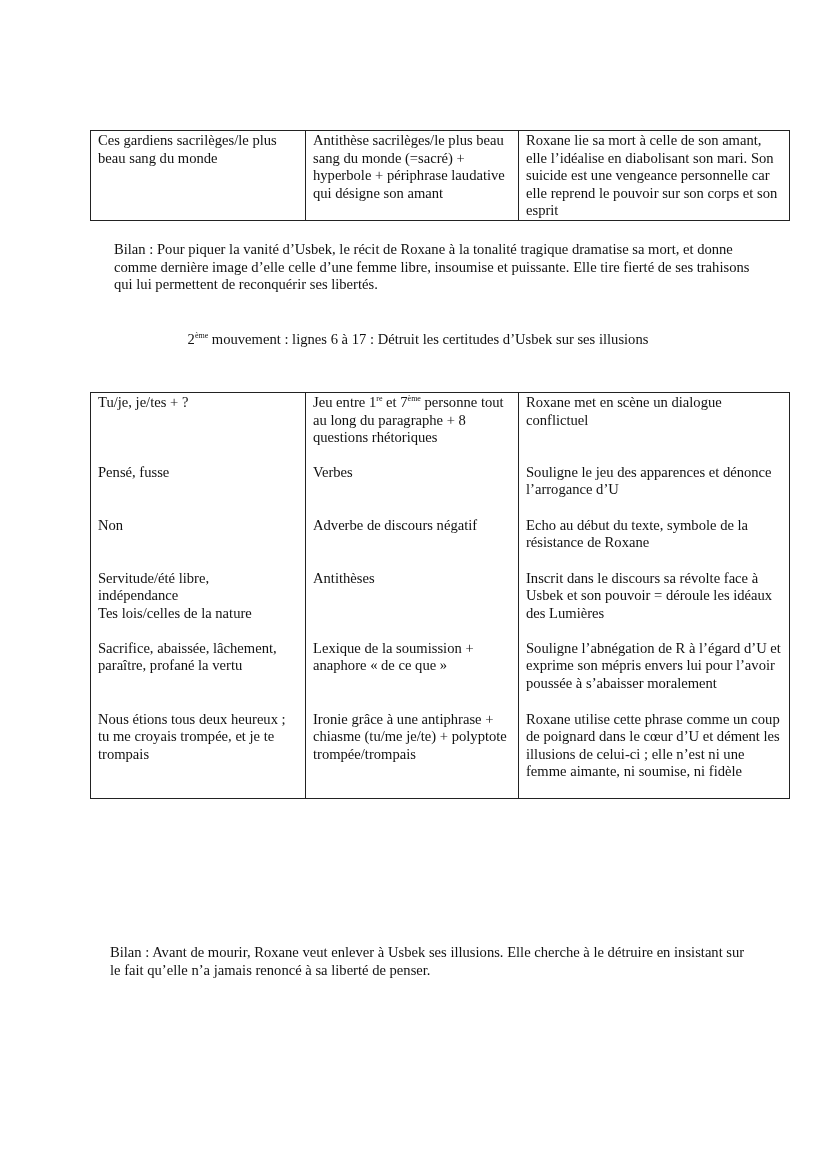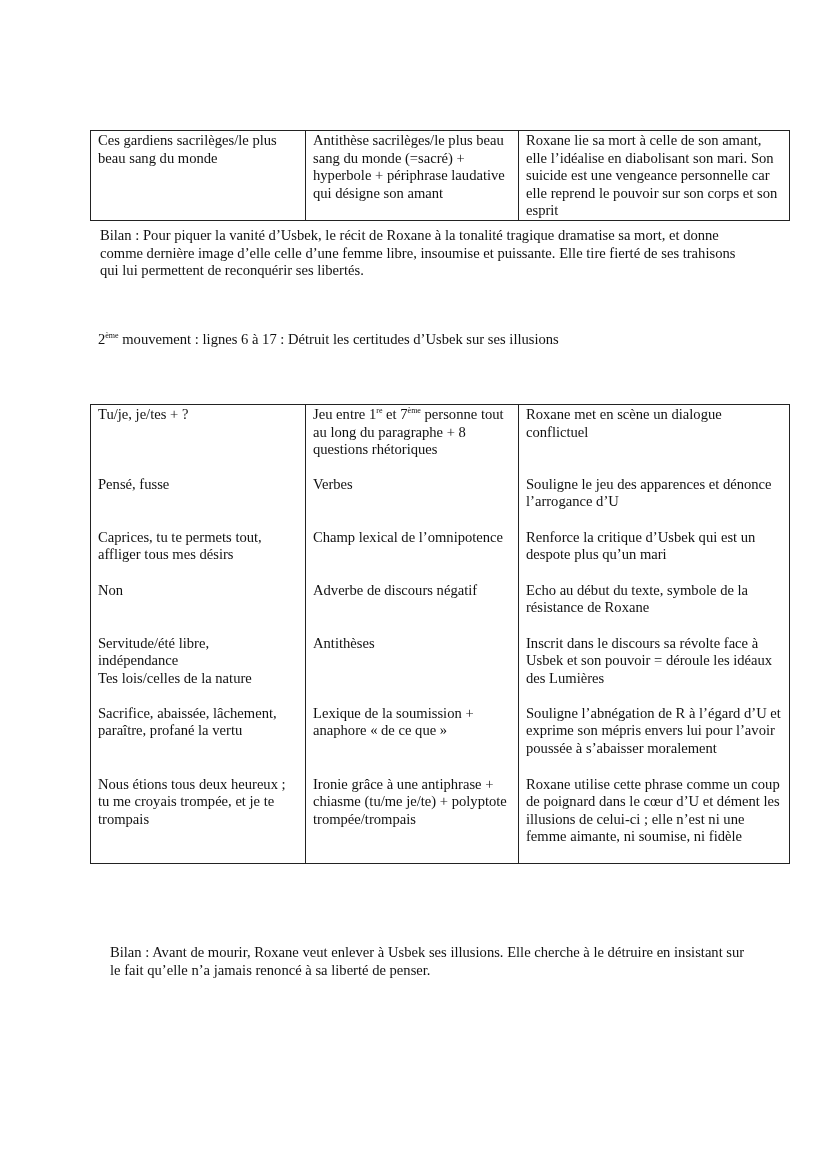--- a/index.html
+++ b/index.html
@@ -14,25 +14,25 @@
   }
   table.grid td {
     border-left: 1px solid #222; border-right: 1px solid #222;
     vertical-align: top; padding: 1px 6px 0 7px;
   }
   table.grid col.c1 { width: 215px; }
   table.grid col.c2 { width: 213px; }
   table.grid col.c3 { width: 271px; }
   #table1 { top: 98px; }
   #table1 td { border-top: 1px solid #222; border-bottom: 1px solid #222; height: 88px; }
-  #table2 { top: 372px; border-top: 1px solid #222; border-bottom: 1px solid #222; }
+  #table2 { top: 360px; border-top: 1px solid #222; border-bottom: 1px solid #222; }
   #table2 td { padding-bottom: 0; }
   .para { position: absolute; left: 98px; width: 640px; }
   #bilan1 { top: 225px; }
-  #heading2 { top: 331px; }
+  #heading2 { top: 331px; text-align: center; }
   #bilan2 { top: 932px; }
   sup { font-size: 8px; line-height: 0; vertical-align: super; }
   .cell-line { display: block; }
 </style>
 </head>
 <body>
 
 <table class="grid" id="table1">
   <colgroup>
       <col class="c1">
@@ -41,45 +41,40 @@
     </colgroup>
   <tbody>
       <tr>
     <td>Ces gardiens sacrilèges/le plus beau sang du monde</td>
     <td>Antithèse sacrilèges/le plus beau sang du monde (=sacré) + hyperbole + périphrase laudative qui désigne son amant</td>
     <td>Roxane lie sa mort à celle de son amant, elle l’idéalise en diabolisant son mari. Son suicide est une vengeance personnelle car elle reprend le pouvoir sur son corps et son esprit</td>
   </tr>
 </tbody>
   </table>
 
-<p class="para" id="bilan1" style="margin:2px">Bilan : Pour piquer la vanité d’Usbek, le récit de Roxane à la tonalité tragique dramatise sa mort, et donne comme dernière image d’elle celle d’une femme libre, insoumise et puissante. Elle tire fierté de ses trahisons qui lui permettent de reconquérir ses libertés.</p>
+<p class="para" id="bilan1" style="margin:16px">Bilan : Pour piquer la vanité d’Usbek, le récit de Roxane à la tonalité tragique dramatise sa mort, et donne comme dernière image d’elle celle d’une femme libre, insoumise et puissante. Elle tire fierté de ses trahisons qui lui permettent de reconquérir ses libertés.</p>
 
 <p class="para" id="heading2" style="margin:0"><span>2</span><sup>ème</sup><span> mouvement : lignes 6 à 17 : Détruit les certitudes d’Usbek sur ses illusions</span></p>
 
 <table class="grid" id="table2">
   <colgroup>
       <col class="c1">
       <col class="c2">
       <col class="c3">
     </colgroup>
   <tbody>
       <tr style="height:70px">
     <td>Tu/je, je/tes + ?</td>
     <td><span>Jeu entre 1</span><sup>re</sup><span> et 7</span><sup>ème</sup><span> personne tout au long du paragraphe + 8 questions rhétoriques</span></td>
     <td>Roxane met en scène un dialogue conflictuel</td>
   </tr>
   <tr style="height:53px">
     <td>Pensé, fusse</td>
     <td>Verbes</td>
     <td>Souligne le jeu des apparences et dénonce l’arrogance d’U</td>
-  </tr>
-  <tr style="height:53px">
-    <td>Caprices, tu te permets tout, affliger tous mes désirs</td>
-    <td>Champ lexical de l’omnipotence</td>
-    <td>Renforce la critique d’Usbek qui est un despote plus qu’un mari</td>
   </tr>
   <tr style="height:53px">
     <td>Non</td>
     <td>Adverbe de discours négatif</td>
     <td>Echo au début du texte, symbole de la résistance de Roxane</td>
   </tr>
   <tr style="height:70px">
     <td>
       <span class="cell-line">Servitude/été libre,</span>
       <span class="cell-line">indépendance</span>

